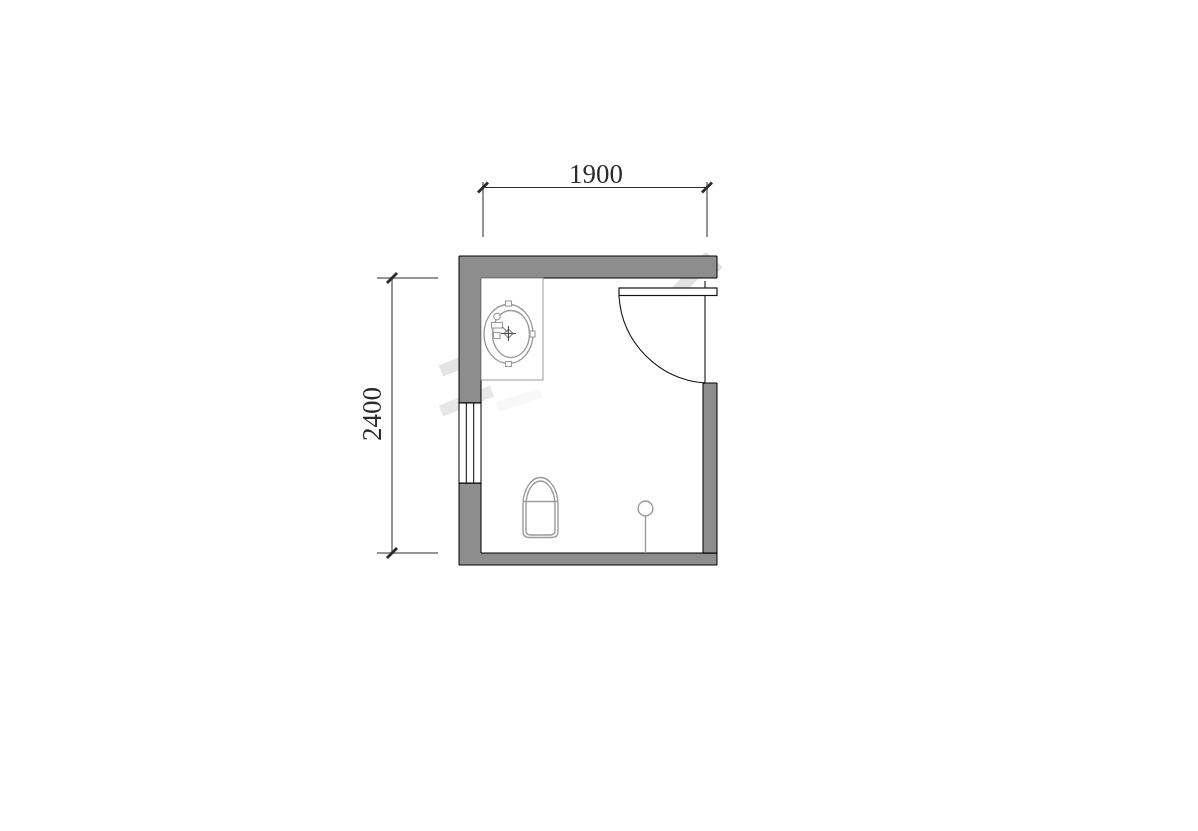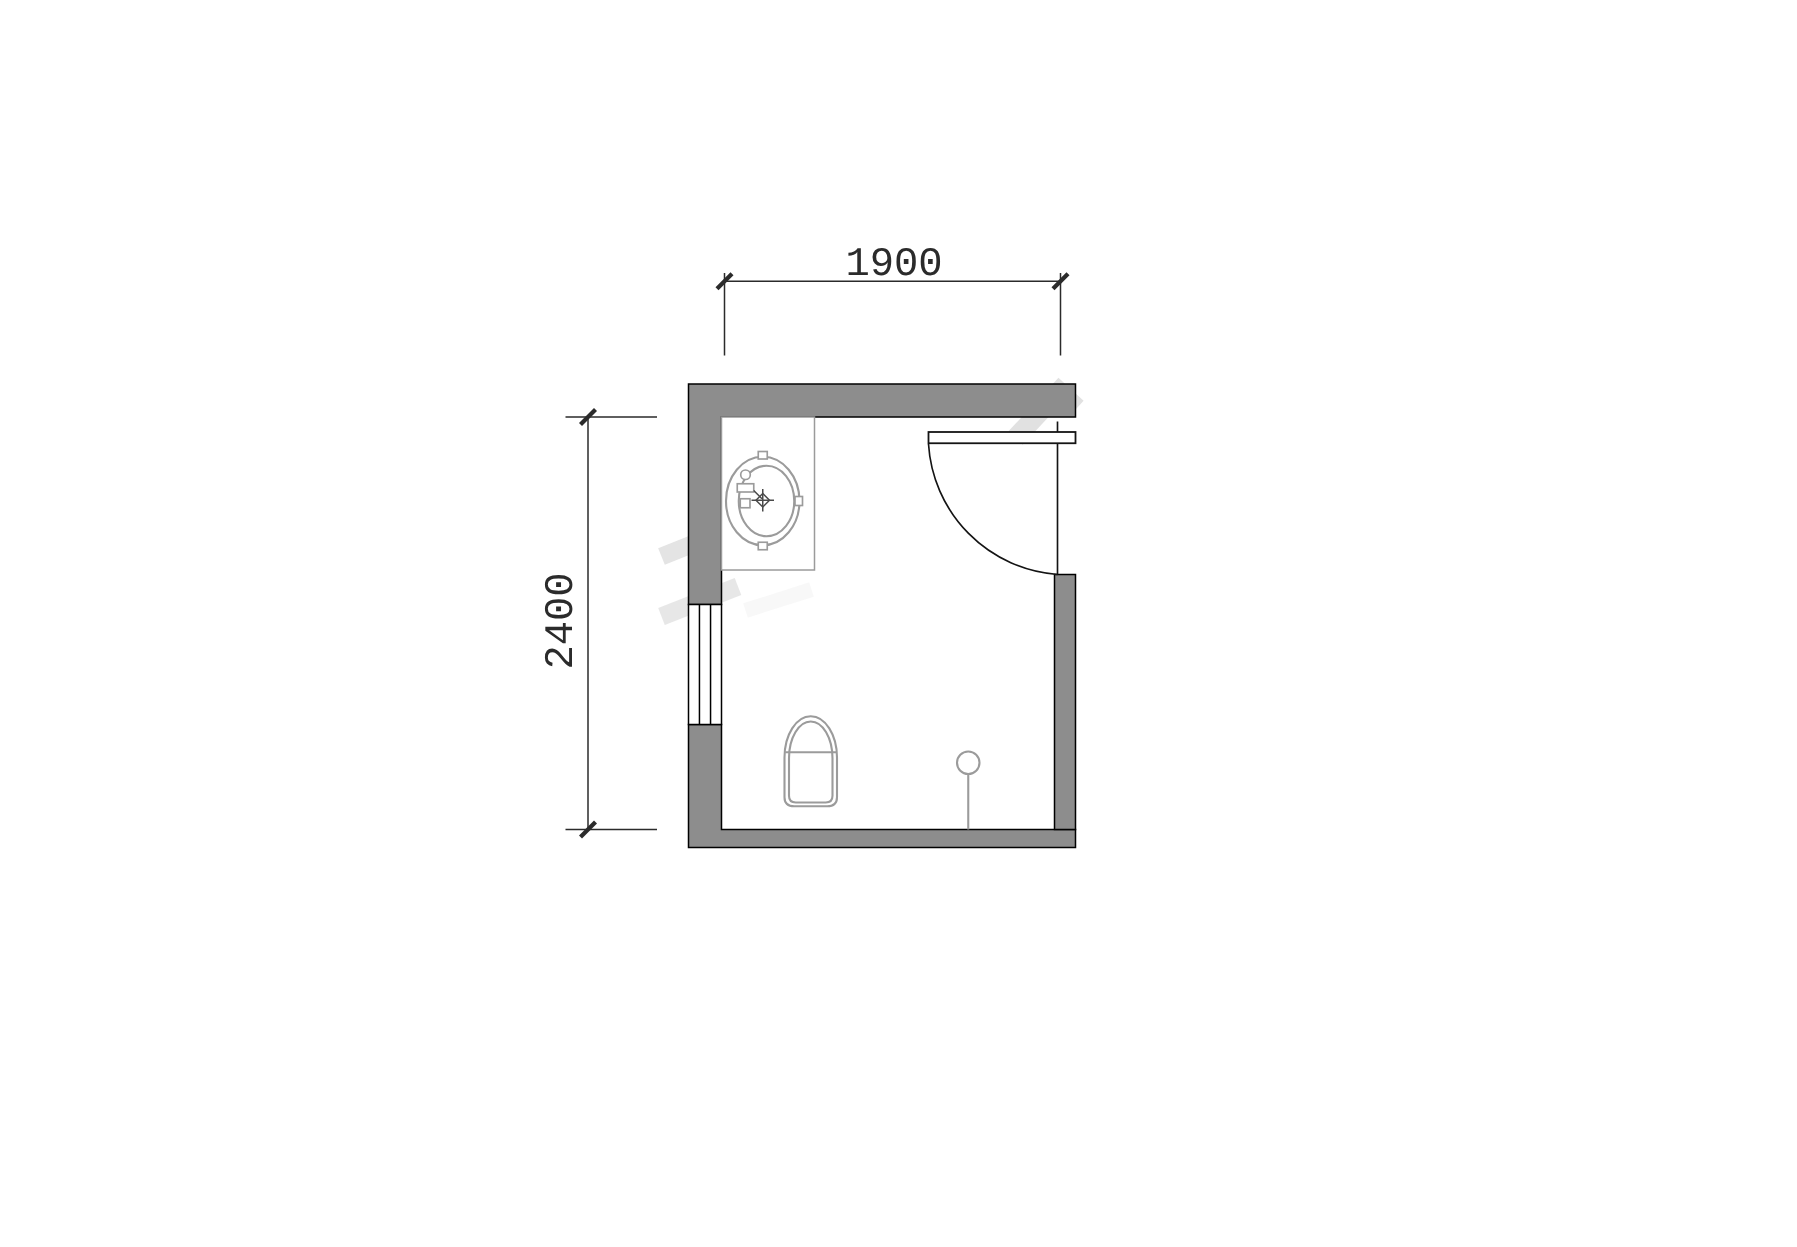--- a/index.html
+++ b/index.html
@@ -1,17 +1,17 @@
 <!DOCTYPE html>
 <html style="--background: #ffffff; --wall-fill: #8d8d8d; --wall-outline: #000000; --fixture-line: #9b9b9b; --fixture-detail: #4a4a4a; --door-line: #141414; --dim-line: #2b2b2b; --dim-text: #2b2b2b; --watermark: #c9c9c9;"><head>
 <meta charset="utf-8">
 <style>
   html,body{margin:0;padding:0;background:#fff;}
   .canvas{position:relative;width:996px;height:831px;background:var(--background,#fff);overflow:hidden;
-          font-family:Liberation Mono, monospace;}
+          font-family:Liberation Serif, serif;}
   svg{display:block;}
   .wall{fill:var(--wall-fill,#8d8d8d);stroke:var(--wall-outline,#000);stroke-width:1;}
   .window-frame{fill:#fff;stroke:var(--wall-outline,#000);stroke-width:1;}
   .window-line{stroke:var(--wall-outline,#000);stroke-width:1;fill:none;}
   .counter{fill:#fff;stroke:var(--fixture-line,#9b9b9b);stroke-width:1;}
   .fixture{fill:none;stroke:var(--fixture-line,#9b9b9b);stroke-width:1.4;}
   .fixture-fill{fill:#fff;stroke:var(--fixture-line,#9b9b9b);stroke-width:1.1;}
   .fixture-detail{stroke:var(--fixture-detail,#4a4a4a);stroke-width:1;fill:none;}
   .door{fill:#fff;stroke:var(--door-line,#141414);stroke-width:1.2;}
   .door-line{stroke:var(--door-line,#141414);stroke-width:1.1;fill:none;}

